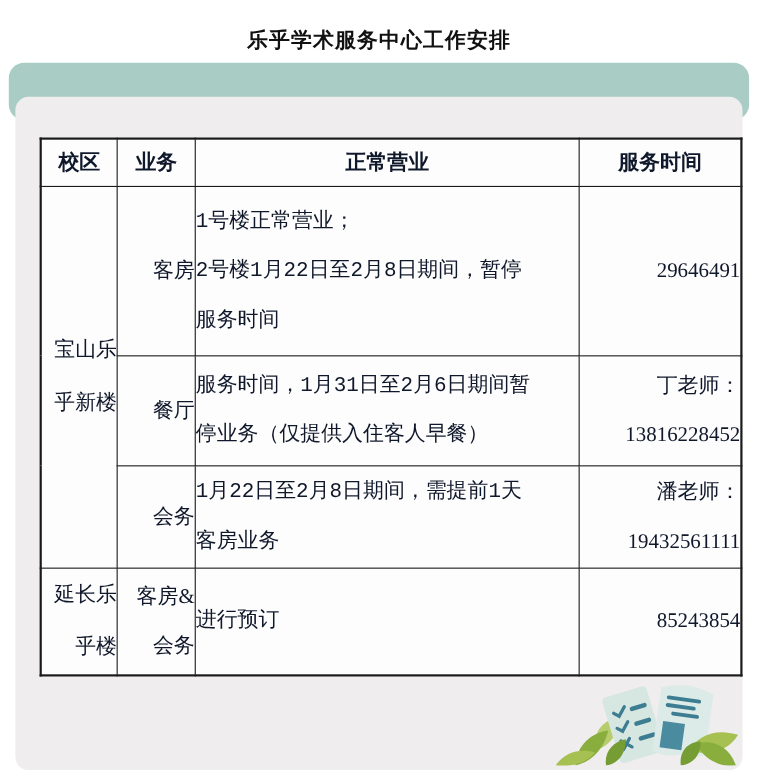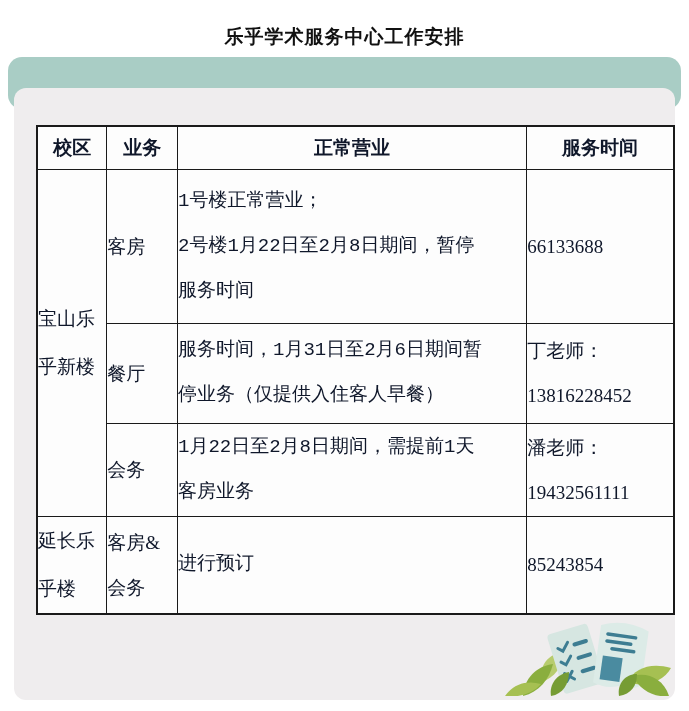--- a/index.html
+++ b/index.html
@@ -35,21 +35,21 @@
   .schedule-table th{font-weight:700;text-align:center;}
   .col-campus{width:70px;}
   .col-business{width:71px;}
   .col-service{width:350px;}
   .col-phone{width:148px;}
   .row-header{height:43px;}
   .row-1{height:154px;}
   .row-2{height:100px;}
   .row-3{height:93px;}
   .row-4{height:95px;}
-  .cell-center{text-align:left;}
+  .cell-center{text-align:right;}
   .cell-service{text-align:left;padding-left:12px;font-family:Liberation Mono, monospace;}
   .ln{line-height:45px;white-space:nowrap;}
   .campus-cell .ln{line-height:48px;}
   .illustration{
     position:absolute;right:4px;bottom:4px;width:172px;height:80px;
   }
 </style>
 </head>
 <body>
 
@@ -81,21 +81,21 @@
       </td>
       <td class="cell-center">
         <div class="ln">客房</div>
       </td>
       <td class="cell-service">
         <div class="ln">1号楼正常营业；</div>
         <div class="ln">2号楼1月22日至2月8日期间，暂停</div>
         <div class="ln">服务时间</div>
       </td>
       <td class="cell-center">
-        <div class="ln">66133688</div>
+        <div class="ln">29646491</div>
       </td>
     </tr>
 
     <tr class="row-2">
       <td class="cell-center">
         <div class="ln">餐厅</div>
       </td>
       <td class="cell-service">
         <div class="ln">服务时间，1月31日至2月6日期间暂</div>
         <div class="ln">停业务（仅提供入住客人早餐）</div>

